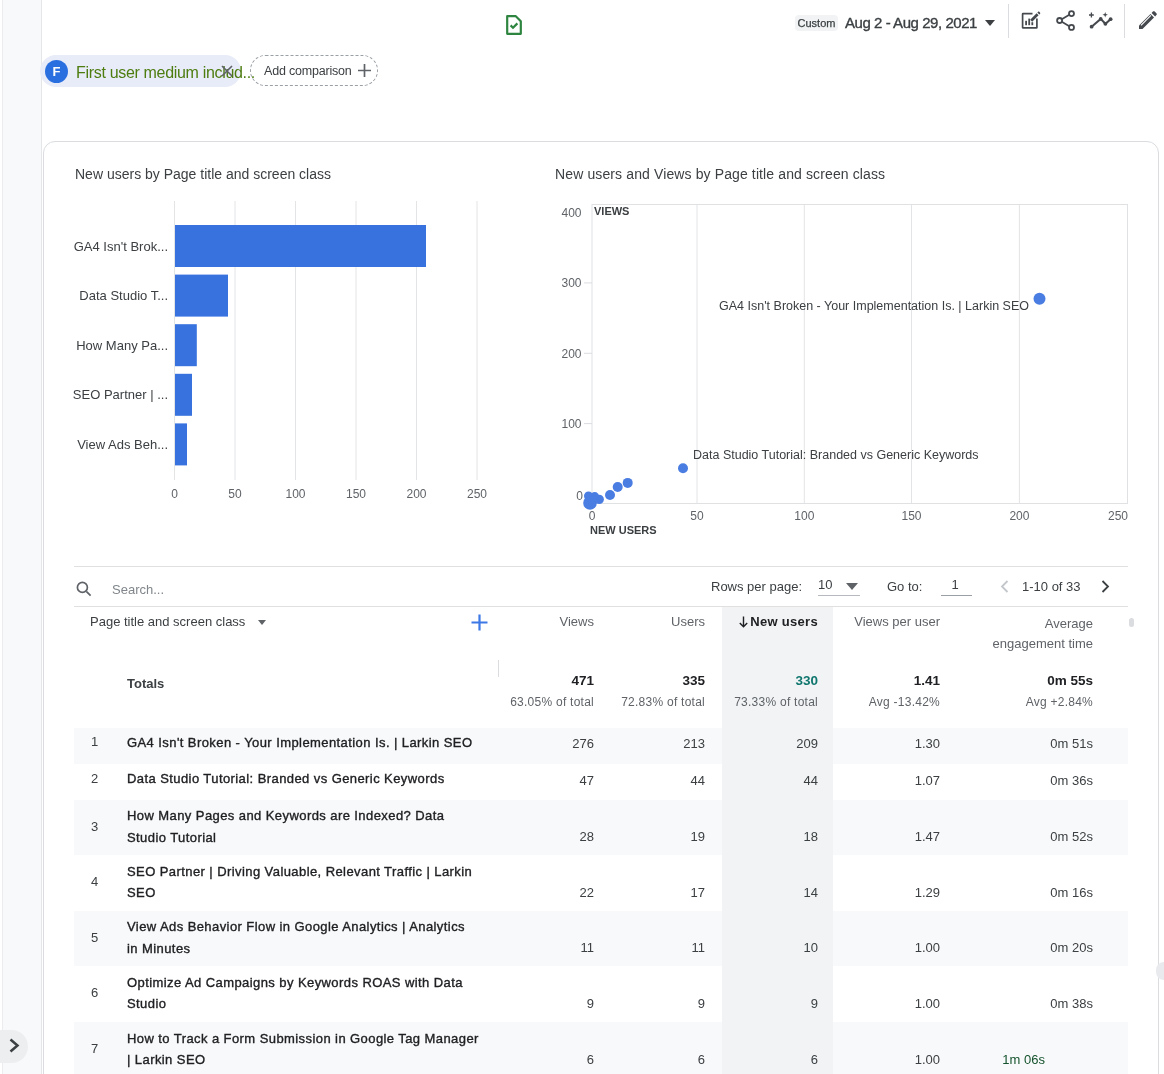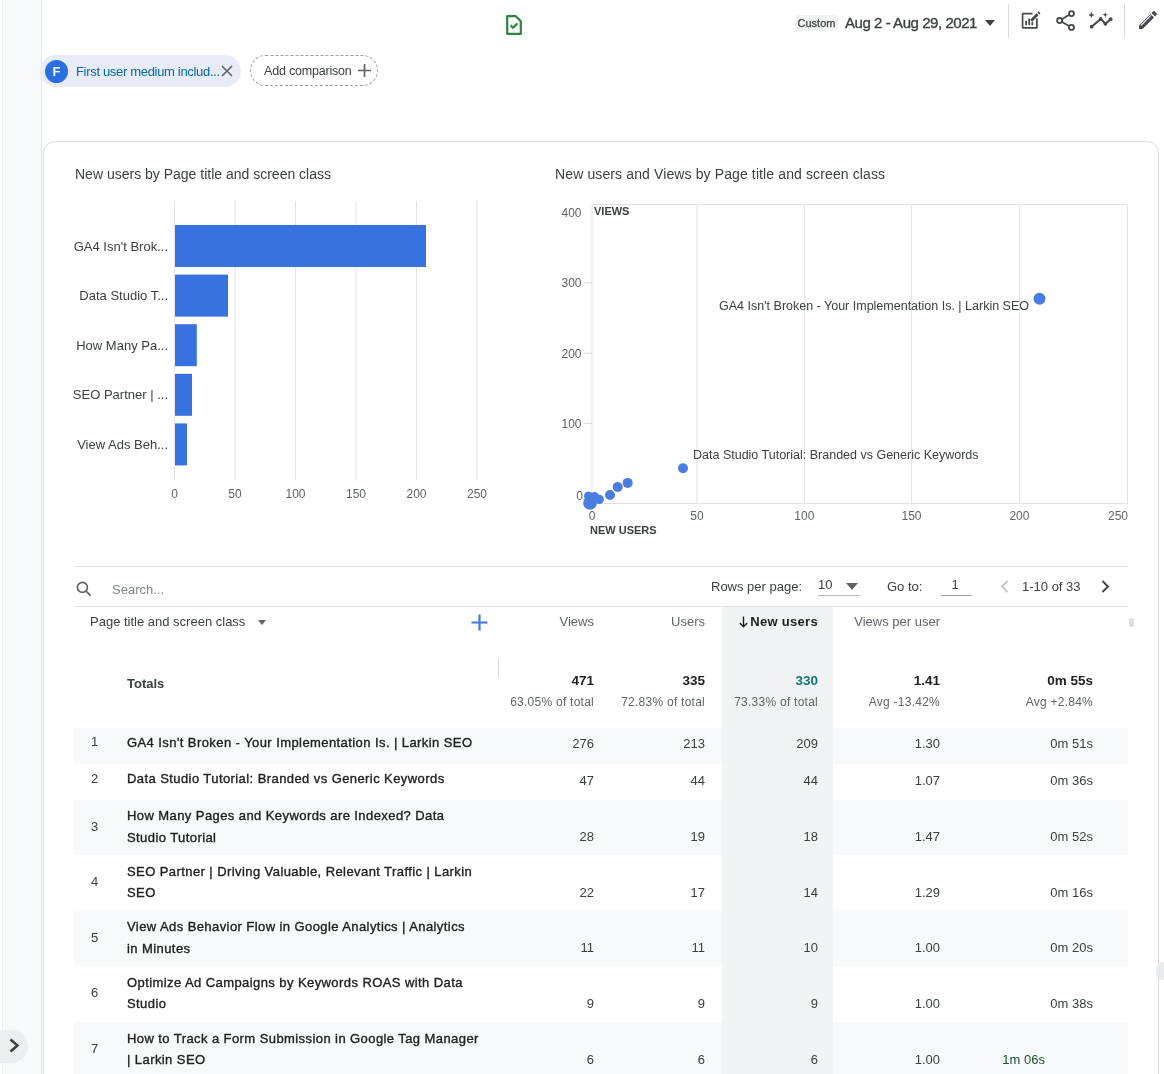--- a/index.html
+++ b/index.html
@@ -58,21 +58,21 @@
 <div class="abs" style="left:1124px;top:4px;width:1px;height:34px;background:#dadce0;"></div>
 
 <svg class="abs" style="left:1138px;top:11px;" width="19" height="19" viewBox="0 0 19 19">
   <path d="M1 14.5 L12.5 3 L16 6.5 L4.5 18 L1 18 Z" fill="#45494e"></path>
   <path d="M13.6 1.9 L14.9 0.6 C15.4 0.1 16.2 0.1 16.7 0.6 L18.4 2.3 C18.9 2.8 18.9 3.6 18.4 4.1 L17.1 5.4 Z" fill="#45494e"></path>
   <path d="M12.9 4.4 L3 14.3" stroke="#fff" stroke-width="1.1"></path>
 </svg>
 
 <div class="abs" style="left:40px;top:55px;width:201px;height:32px;background:#e8ebf8;border-radius:16px;"></div>
 <div class="abs" style="left:45px;top:60px;width:23px;height:23px;border-radius:50%;background:#2a6fe0;color:#fff;font-size:13px;font-weight:bold;text-align:center;line-height:23px;">F</div>
-<div class="abs" style="left:76px;top:64px;font-size:13px;color:#0369a1;letter-spacing:-0.32px;">First user medium includ...</div>
+<div class="abs" style="left:76px;top:64px;font-size:16px;color:#4d7c0f;letter-spacing:-0.32px;">First user medium includ...</div>
 <svg class="abs" style="left:220px;top:64px;" width="14" height="14" viewBox="0 0 14 14">
       <path d="M2 2 L12 12 M12 2 L2 12" stroke="#5f6368" stroke-width="1.6"></path>
     </svg>
 <div class="abs" style="left:250px;top:55px;width:128px;height:31px;border:1px dashed #9aa0a6;border-radius:16px;"></div>
 <div class="abs" style="left:264px;top:64px;font-size:12.5px;color:#3c4043;letter-spacing:-0.2px;">Add comparison</div>
 <svg class="abs" style="left:357px;top:63px;" width="15" height="15" viewBox="0 0 15 15">
       <path d="M7.5 1 V14 M1 7.5 H14" stroke="#5f6368" stroke-width="1.7"></path>
     </svg>
 
 <div class="abs" style="left:43px;top:140.5px;width:1116px;height:950px;background:#fff;border:1px solid #dadce0;border-radius:12px;"></div>
@@ -192,20 +192,21 @@
 <svg class="abs" style="left:470px;top:612.5px;" width="19" height="19" viewBox="0 0 19 19">
       <path d="M9.5 1.5 V17.5 M1.5 9.5 H17.5" stroke="#3d79e6" stroke-width="2.2"></path>
     </svg>
 <div class="abs num" style="left:498px;top:613.5px;width:96px;font-size:13px;color:#5f6368;">Views</div>
 <div class="abs num" style="left:609px;top:613.5px;width:96px;font-size:13px;color:#5f6368;">Users</div>
 <svg class="abs" style="left:739px;top:616px;" width="9" height="12" viewBox="0 0 9 12">
       <path d="M4.5 0.5 V10.5 M0.8 7 L4.5 10.8 L8.2 7" fill="none" stroke="#202124" stroke-width="1.4"></path>
     </svg>
 <div class="abs num" style="left:722px;top:613.5px;width:96px;font-size:13px;font-weight:bold;color:#202124;letter-spacing:0.3px;">New users</div>
 <div class="abs num" style="left:844px;top:613.5px;width:96px;font-size:13px;color:#5f6368;">Views per user</div>
+<div class="abs num" style="left:953px;top:613.5px;width:140px;font-size:13px;color:#5f6368;line-height:20px;">Average<br>engagement time</div>
 
 <div class="abs" style="left:497.5px;top:660px;width:1px;height:17px;background:#dadce0;"></div>
 
 <div class="abs" style="left:1128.5px;top:618px;width:5px;height:9px;background:#dadce0;border-radius:3px;"></div>
 
 <div class="abs" style="left:127px;top:676.4px;font-size:13px;font-weight:bold;color:#3c4043;">Totals</div>
 <div class="abs num" style="left:498px;top:672.8px;width:96px;font-size:13.5px;font-weight:bold;color:#202124;">471</div>
 <div class="abs num" style="left:498px;top:694.6px;width:96px;font-size:12px;color:#5f6368;letter-spacing:0.25px;">63.05% of total</div>
 <div class="abs num" style="left:609px;top:672.8px;width:96px;font-size:13.5px;font-weight:bold;color:#202124;">335</div>
 <div class="abs num" style="left:609px;top:694.6px;width:96px;font-size:12px;color:#5f6368;letter-spacing:0.25px;">72.83% of total</div>

